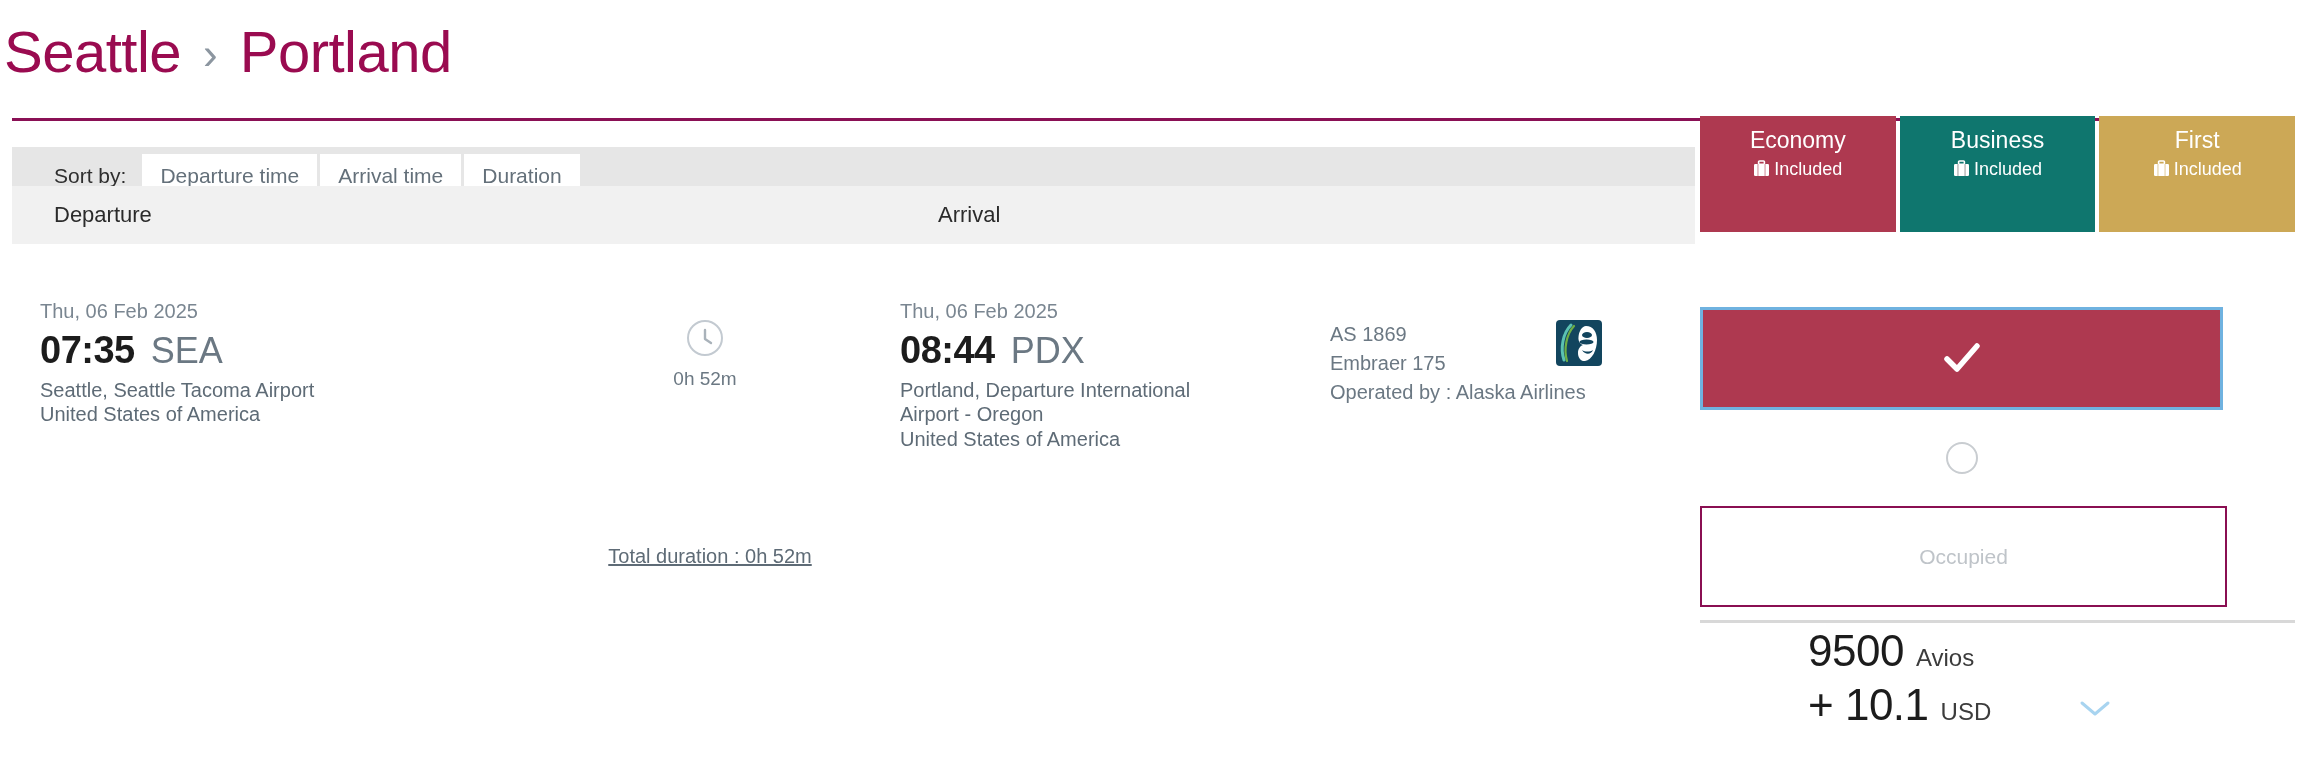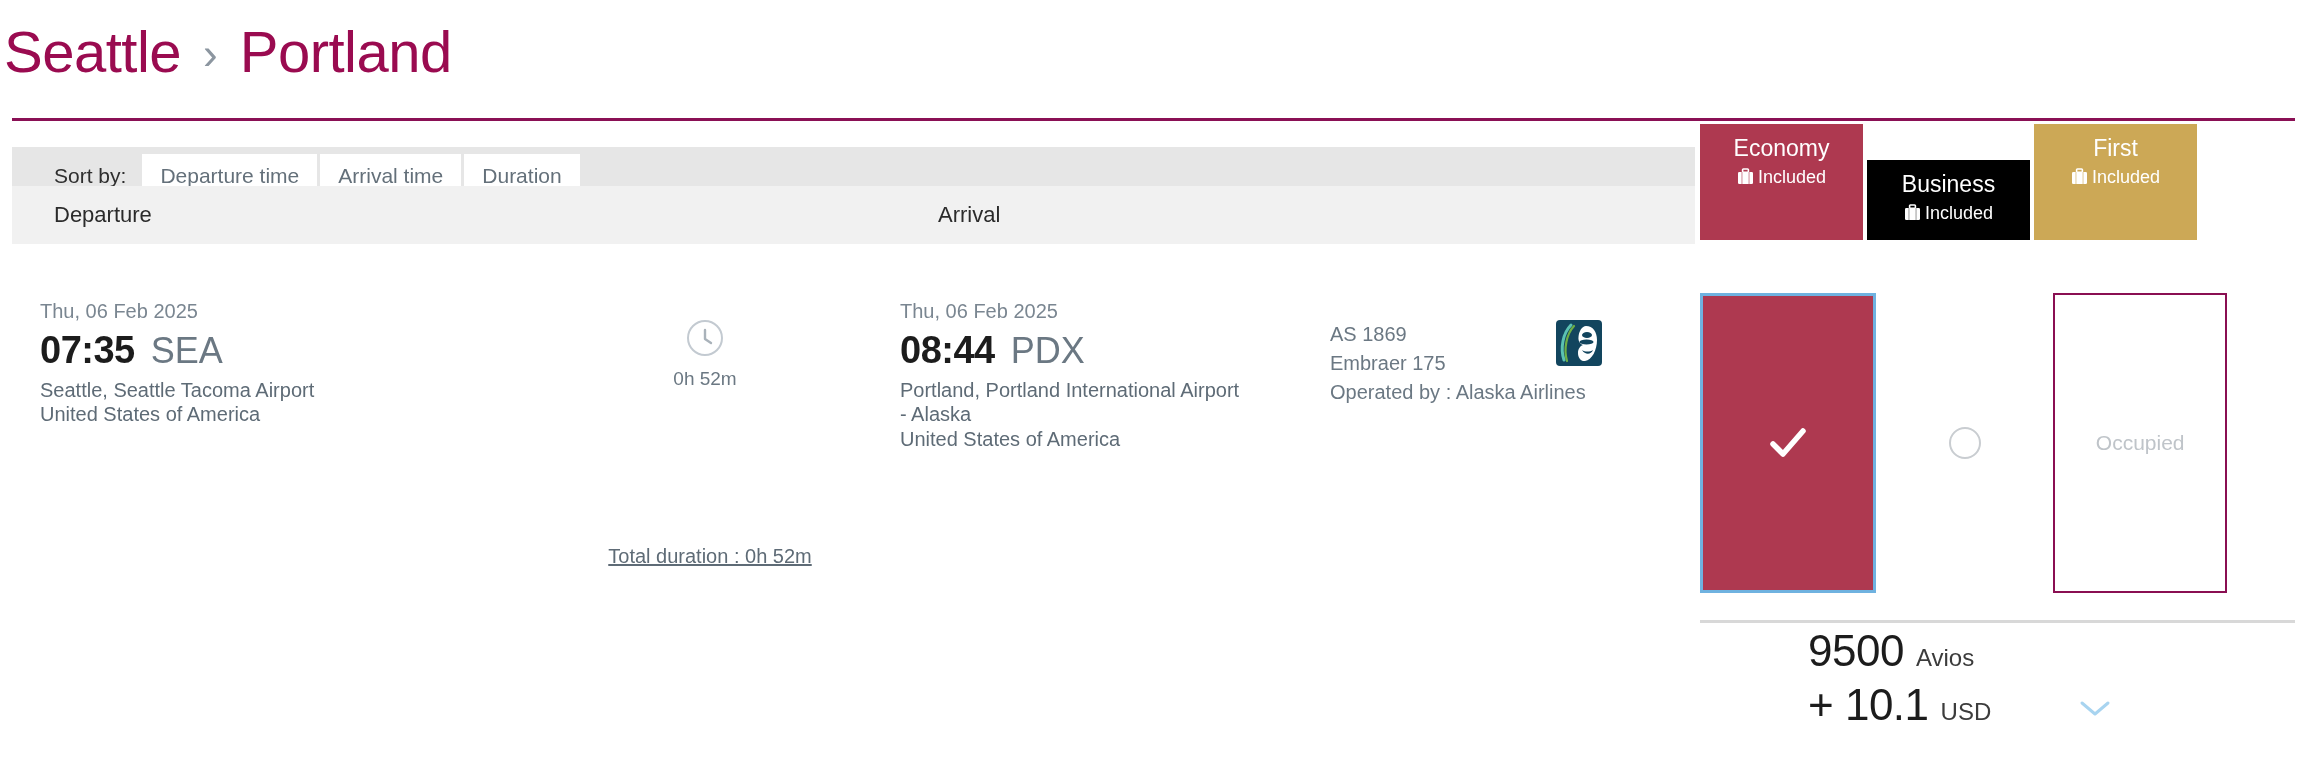--- a/index.html
+++ b/index.html
@@ -65,34 +65,34 @@
     color: #64707A;
     padding: 8px 18px;
     height: 45px;
     cursor: pointer;
     white-space: nowrap;
   }
 
   
   .cabin-headers {
     position: absolute;
-    left: 1700px; top: 124px;
-    width: 497px; height: 116px;
+    left: 1700px; top: 116px;
+    width: 595px; height: 116px;
     display: flex;
   }
   .cabin-head {
     flex: 1 1 0;
     margin-right: 4px;
     padding-top: 10px;
     text-align: center;
     color: #ffffff;
   }
   .cabin-head:last-child { margin-right: 0; }
   .cabin-head.economy  { background: #AE3950; }
-  .cabin-head.business { background: #000000; margin-top: 36px; }
+  .cabin-head.business { background: #0f766e; }
   .cabin-head.first    { background: #CCA856; }
   .cabin-name {
     font-size: 23px;
     font-weight: 400;
     line-height: 1.25;
     margin-bottom: 4px;
   }
   .cabin-bag {
     display: flex; align-items: center; justify-content: center;
     gap: 4px;
@@ -155,23 +155,24 @@
   .fi-line { font-size: 20px; color: #6B7883; line-height: 1.45; white-space: nowrap; }
   .airline-logo {
     position: absolute;
     left: 1556px; top: 20px;
     width: 46px; height: 46px;
   }
 
   
   .cells {
     position: absolute;
-    left: 1700px; top: 293px;
+    left: 1700px; top: 307px;
     width: 527px; height: 300px;
     display: flex;
+    flex-direction: column;
   }
   .cell {
     flex: 1 1 0;
     margin-right: 4px;
     height: 300px;
     background: #fff;
     display: flex; align-items: center; justify-content: center;
     cursor: pointer;
     position: relative;
   }
@@ -311,21 +312,21 @@
       </span>
       <span class="dur-text">0h 52m</span>
     </div>
 
     <div class="seg arr-block">
       <div class="seg-date">Thu, 06 Feb 2025</div>
       <div class="seg-time-line">
         <span class="seg-time">08:44</span>
         <span class="seg-code">PDX</span>
       </div>
-      <div class="seg-place">Portland, Portland International Airport - Alaska</div>
+      <div class="seg-place">Portland, Departure International Airport - Oregon</div>
       <div class="seg-place">United States of America</div>
     </div>
 
     <div class="seg total-dur">Total duration : 0h 52m</div>
 
     <div class="seg flight-info">
       <div class="fi-line">AS 1869</div>
       <div class="fi-line">Embraer 175</div>
       <div class="fi-line">Operated by : Alaska Airlines</div>
     </div>

